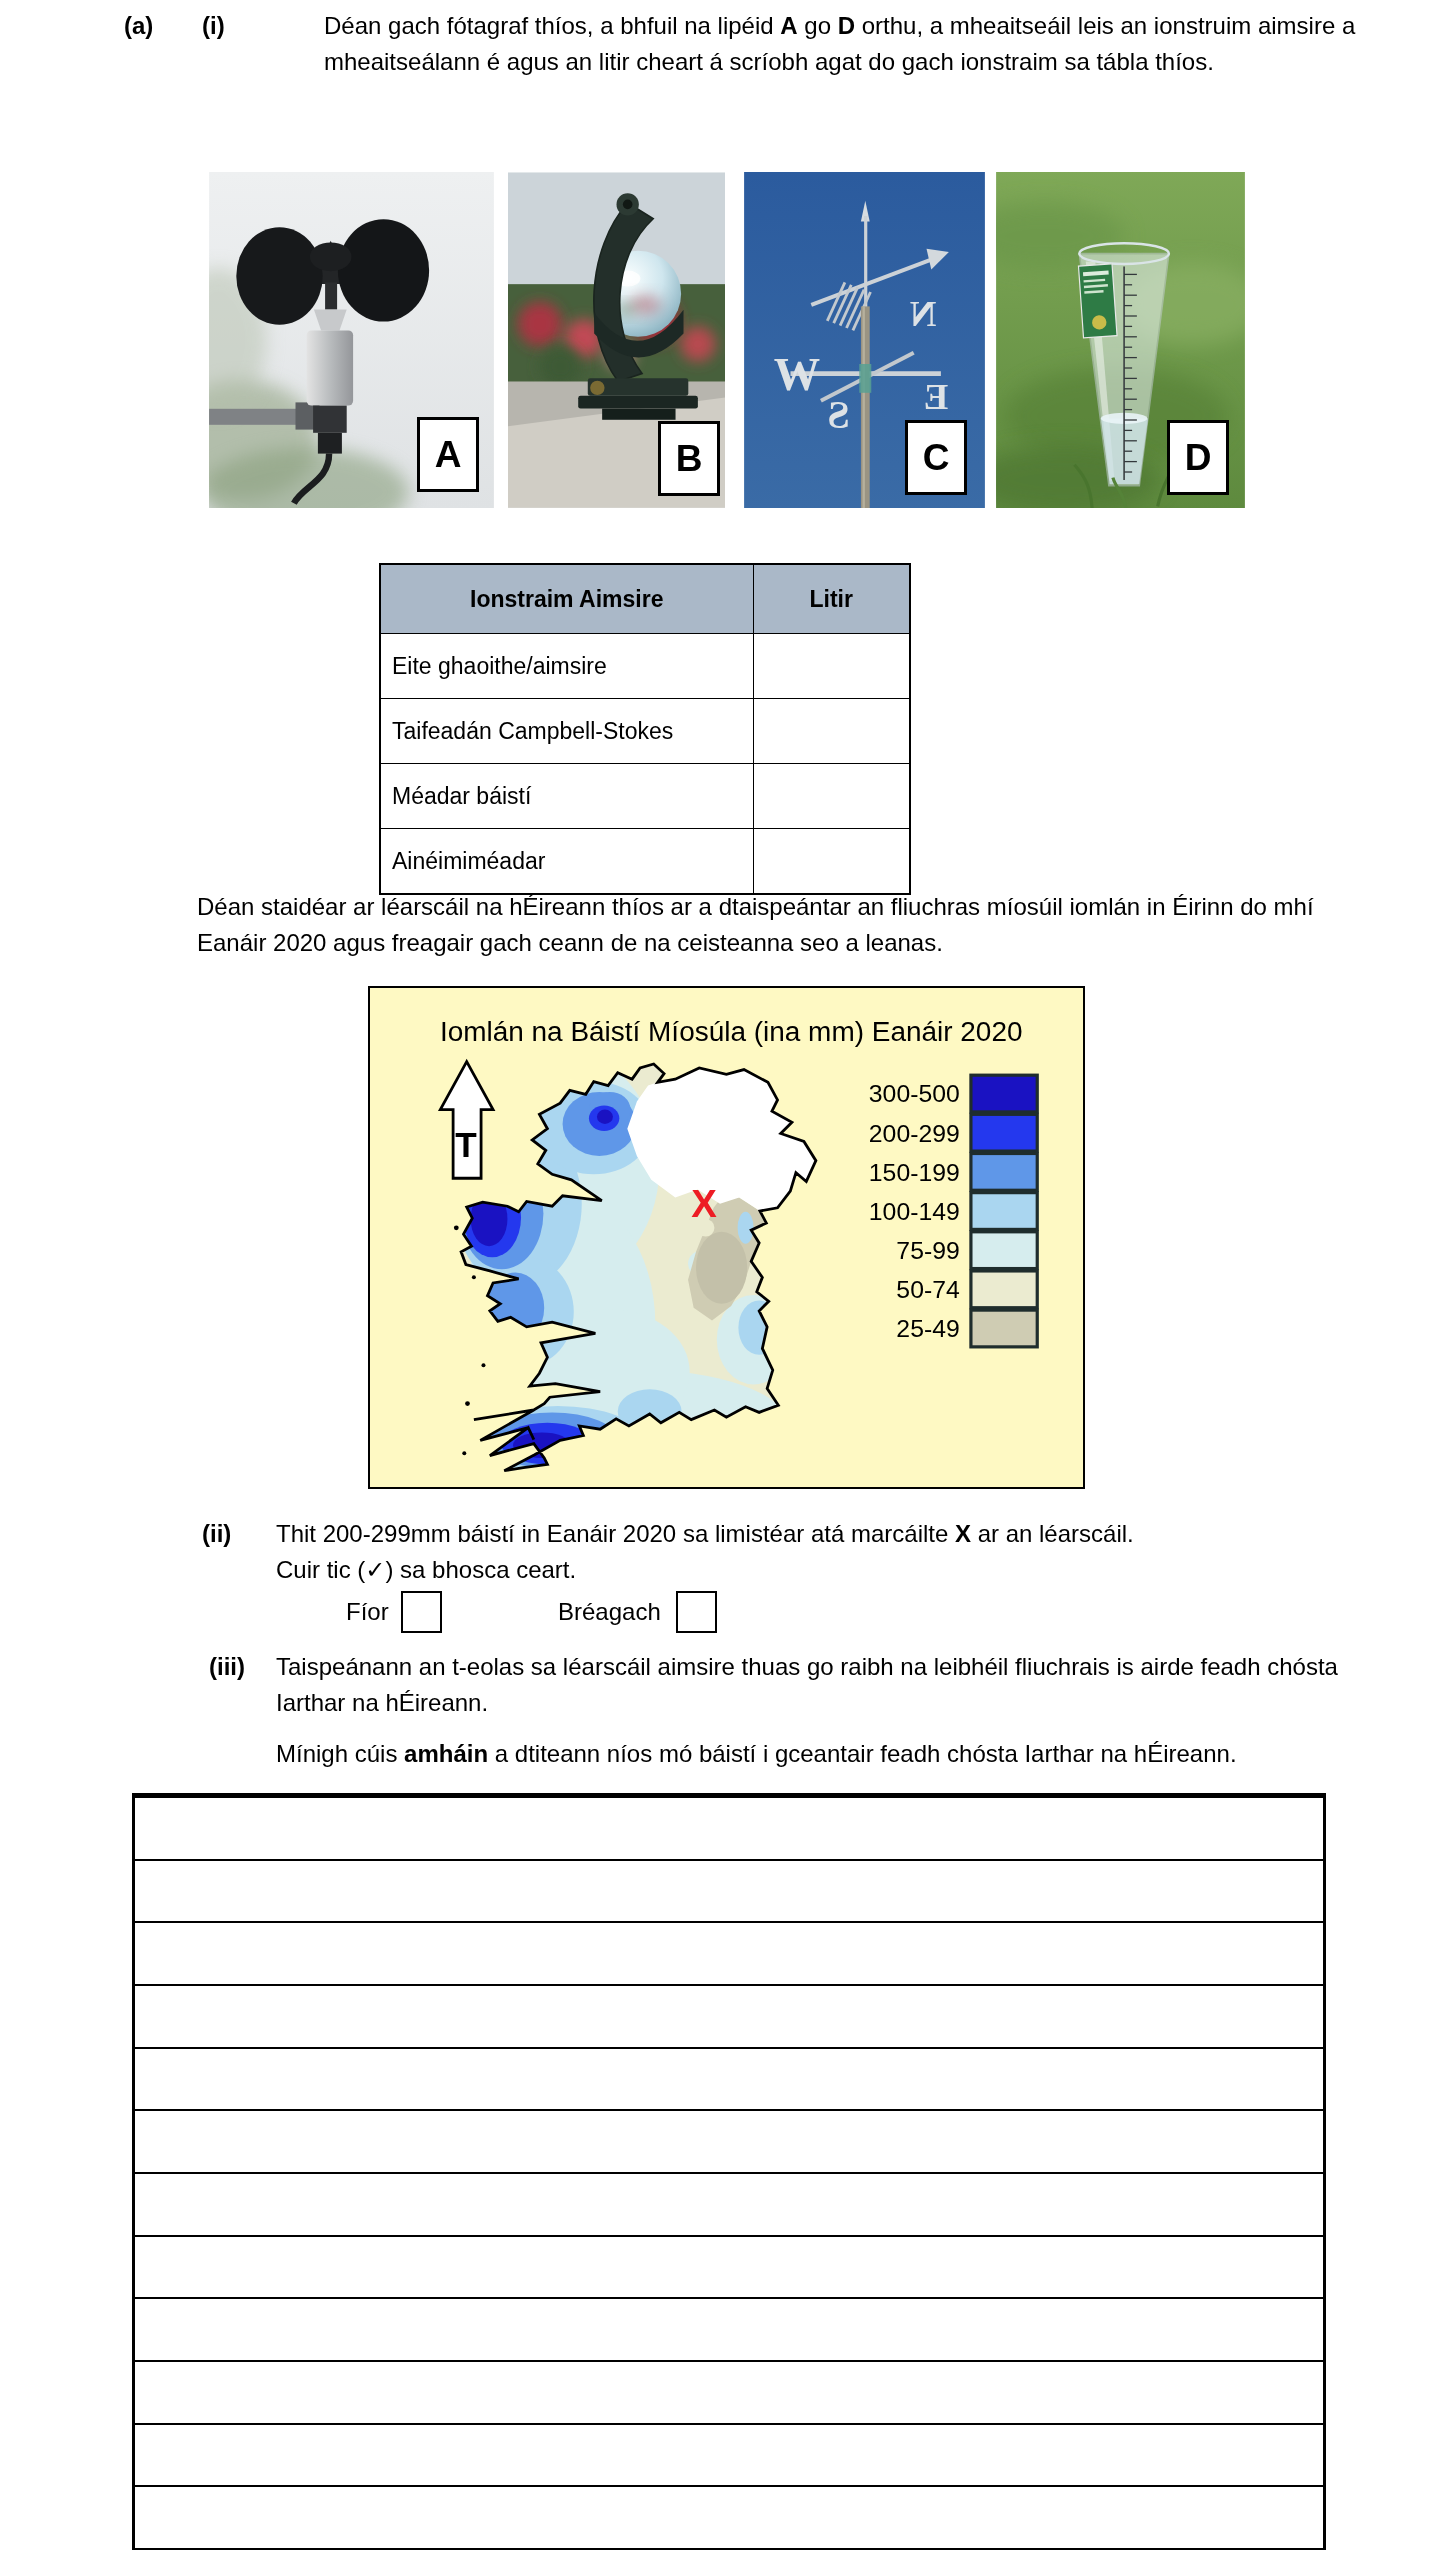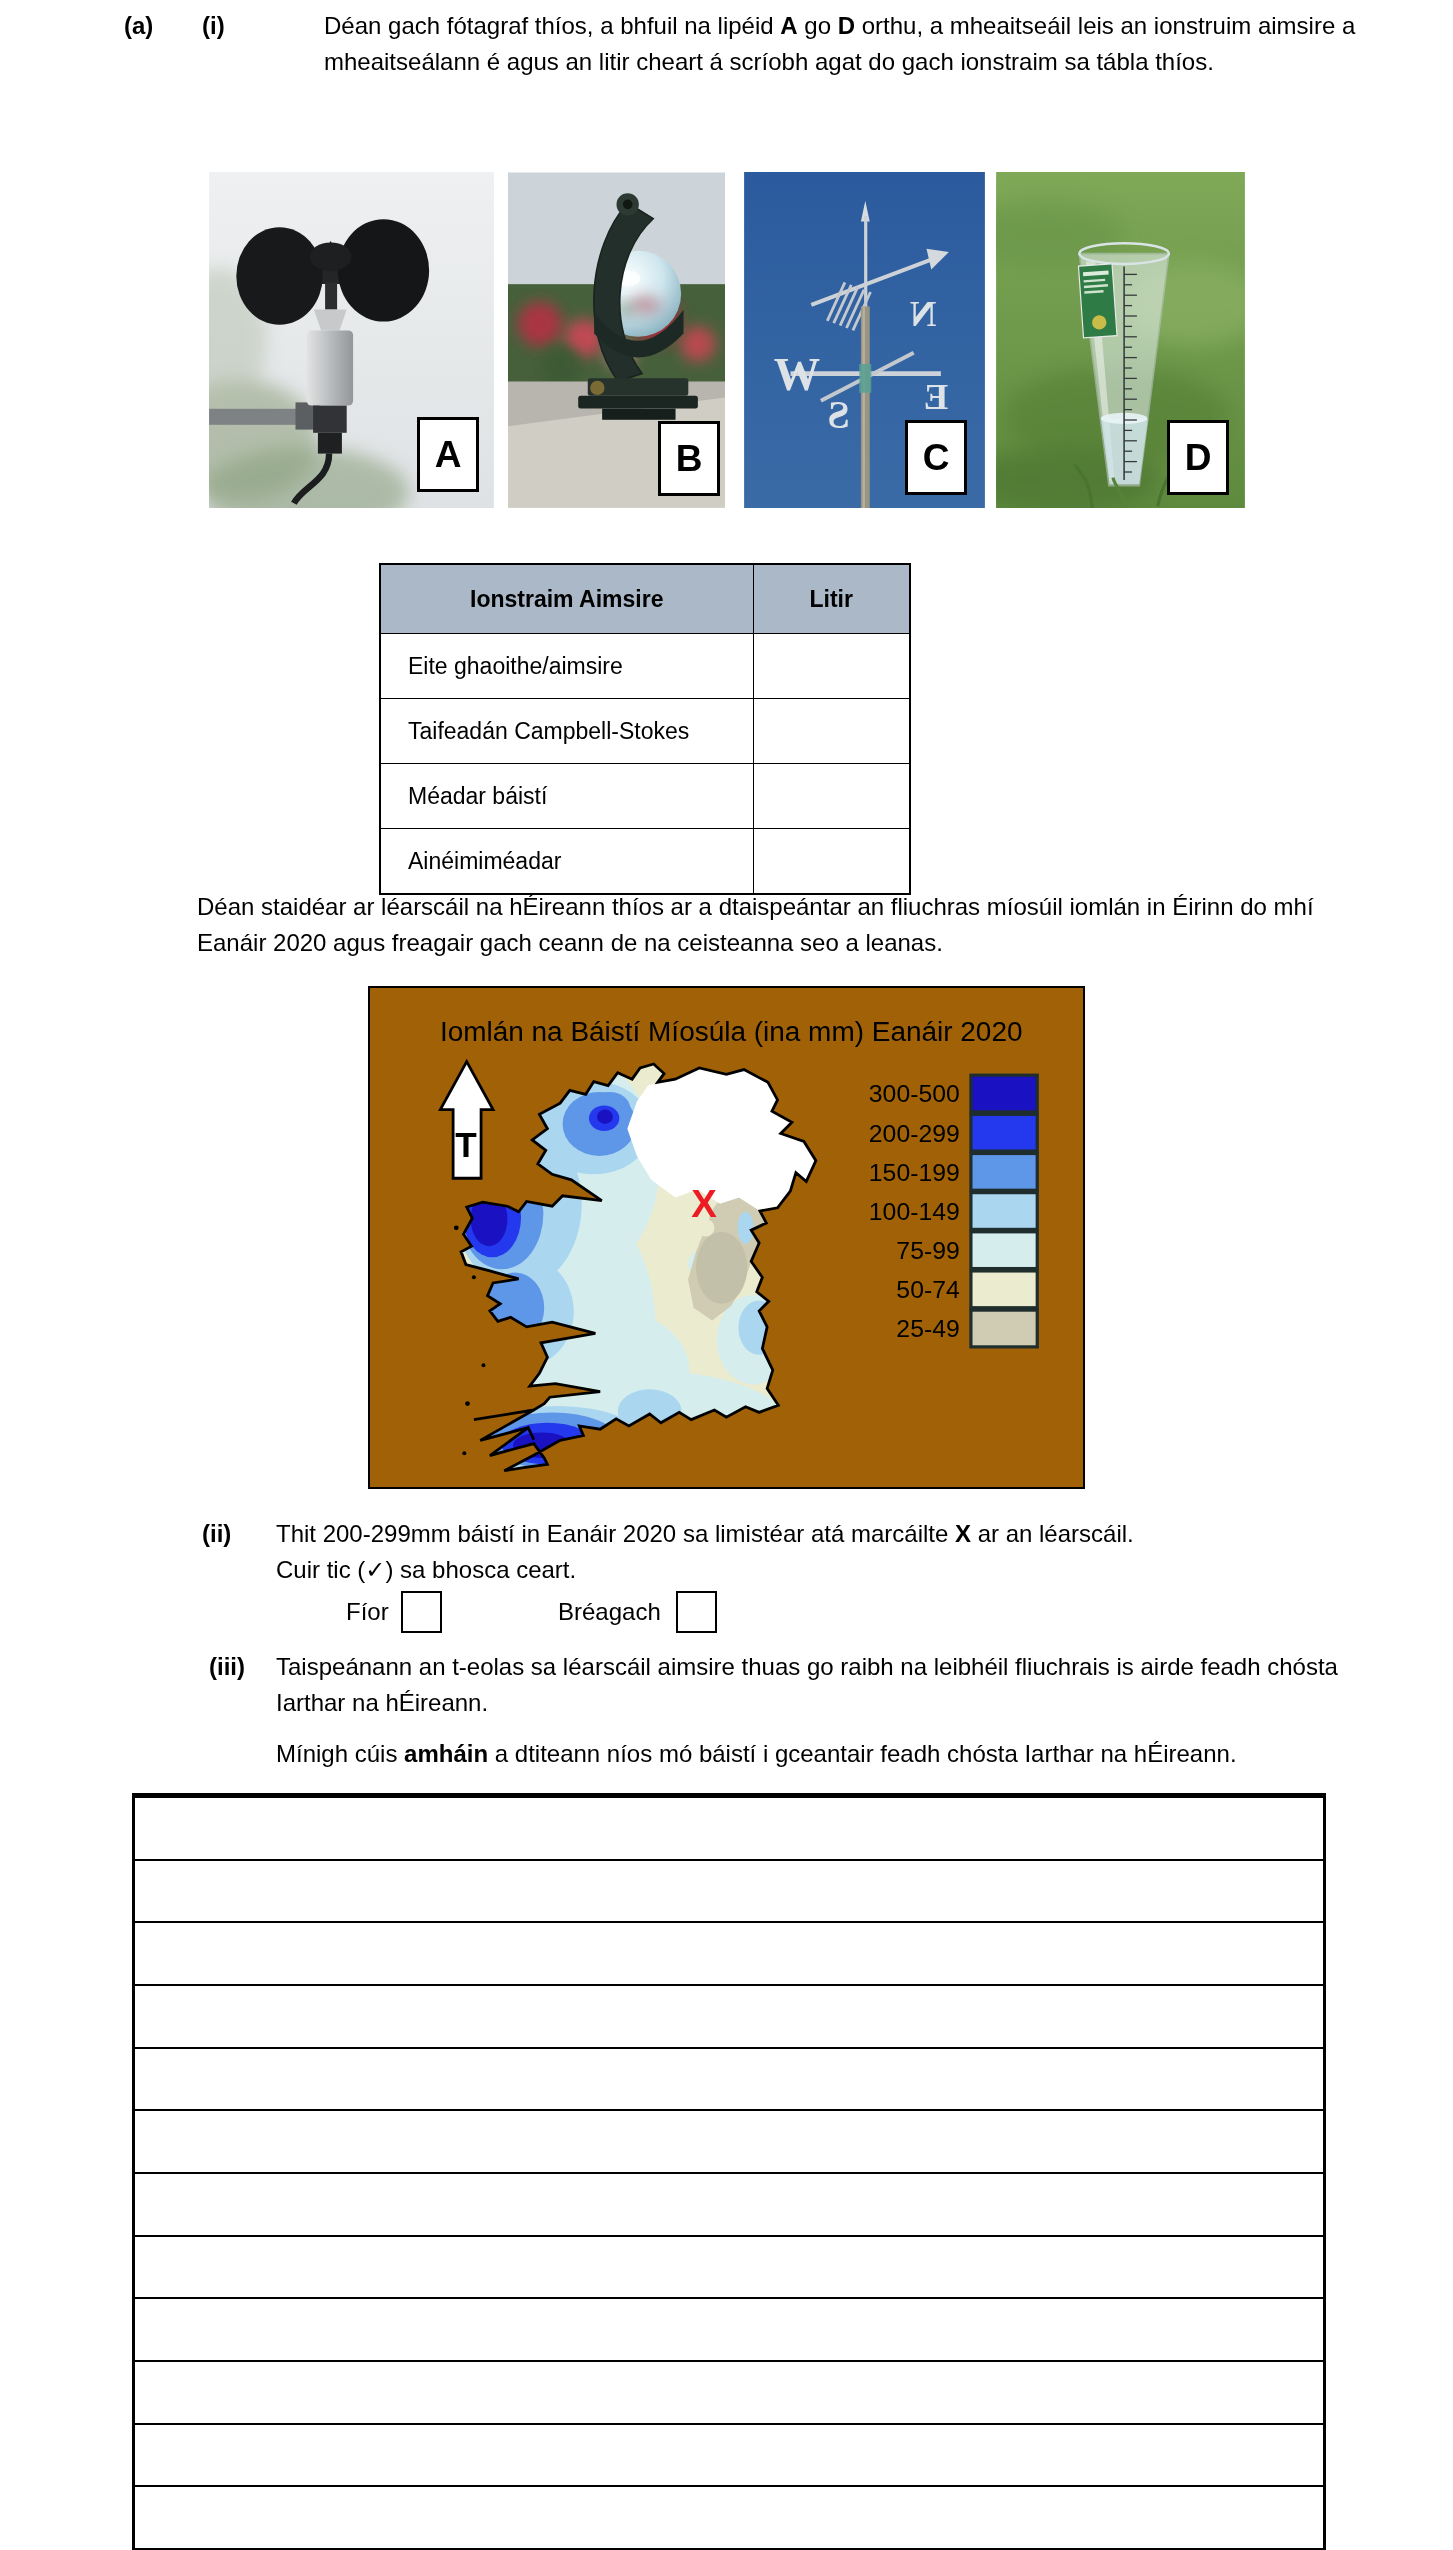--- a/index.html
+++ b/index.html
@@ -9,29 +9,29 @@
   .para{font-size:24px;line-height:36px;}
   .blbl{font-weight:bold;font-size:24px;line-height:36px;}
   .photo{position:absolute;top:172px;height:336px;overflow:hidden;}
   .photo svg{display:block;}
   .photo-label{position:absolute;width:56px;height:69px;background:#fff;border:3.2px solid #000;
         display:flex;align-items:center;justify-content:center;font-size:37px;font-weight:bold;}
   table.instr{position:absolute;left:379px;top:563px;border-collapse:collapse;table-layout:fixed;}
   table.instr td,table.instr th{border:1.6px solid #000;font-size:23px;}
   table.instr{border:2.4px solid #000;}
   table.instr th{height:66px;background:#aab8c8;font-weight:bold;text-align:center;}
-  table.instr td.inst{height:62px;padding-left:27px;text-align:left;}
+  table.instr td.inst{height:62px;padding-left:11px;text-align:left;}
   table.instr td.lett{height:62px;}
   .checkbox{position:absolute;width:37px;height:38px;border:2.4px solid #000;background:#fff;}
   .answers{position:absolute;left:132px;top:1793px;width:1188px;height:750px;
         border-top:5.6px solid #000;border-left:3.2px solid #000;border-right:3.2px solid #000;
         border-bottom:4px solid #000;display:flex;flex-direction:column;}
   .answer-line{flex:1;border-bottom:2.4px solid #000;background:#fff;}
   .answer-line:last-child{border-bottom:none;}
-  .mapbox{position:absolute;left:368px;top:986px;width:713px;height:499px;border:2.4px solid #000;background:#a16207;}
+  .mapbox{position:absolute;left:368px;top:986px;width:713px;height:499px;border:2.4px solid #000;background:#fef9c3;}
 </style>
 </head>
 <body>
 
 <div class="page">
 
   <div class="abs blbl" style="left:124px;top:8px;">(a)</div>
   <div class="abs blbl" style="left:202px;top:8px;">(i)</div>
   <div class="abs para" style="left:276px;top:8px;width:1057px;margin-left:48px;">
     <span>Déan gach fótagraf thíos, a bhfuil na lipéid </span><b>A</b><span> go </span><b>D</b><span> orthu, a mheaitseáil leis an ionstruim aimsire a mheaitseálann é agus an litir cheart á scríobh agat do gach ionstraim sa tábla thíos.</span>

